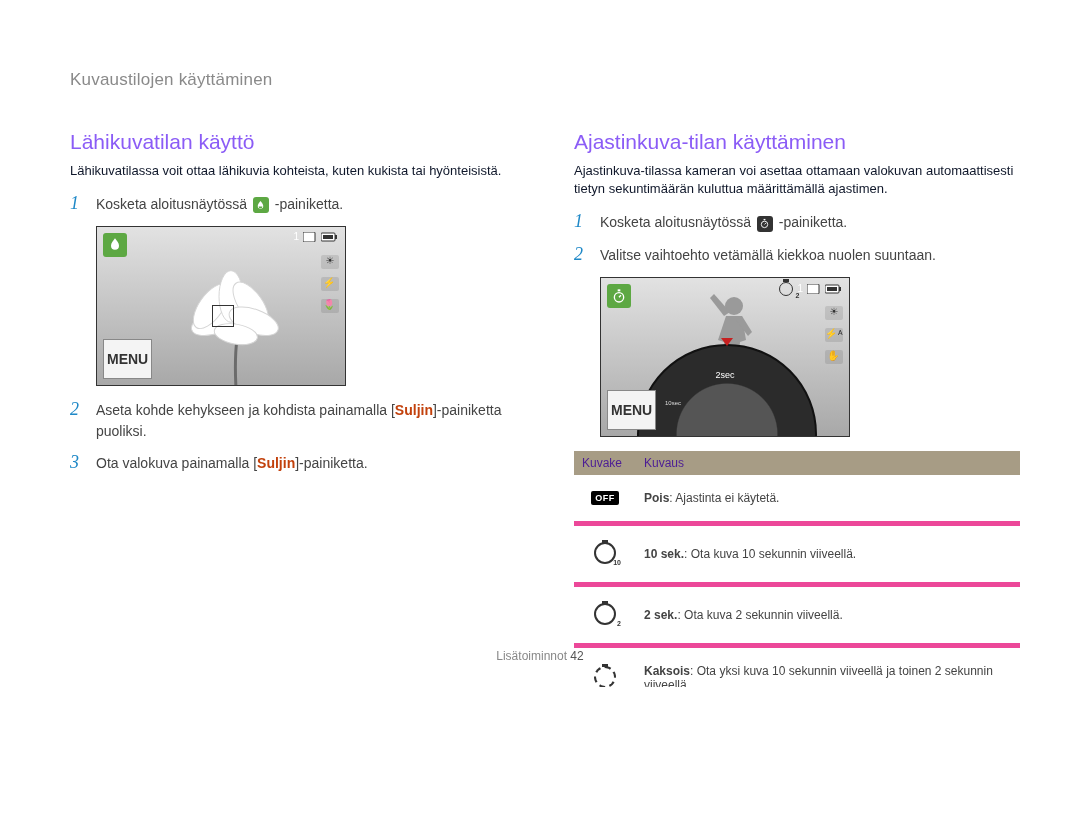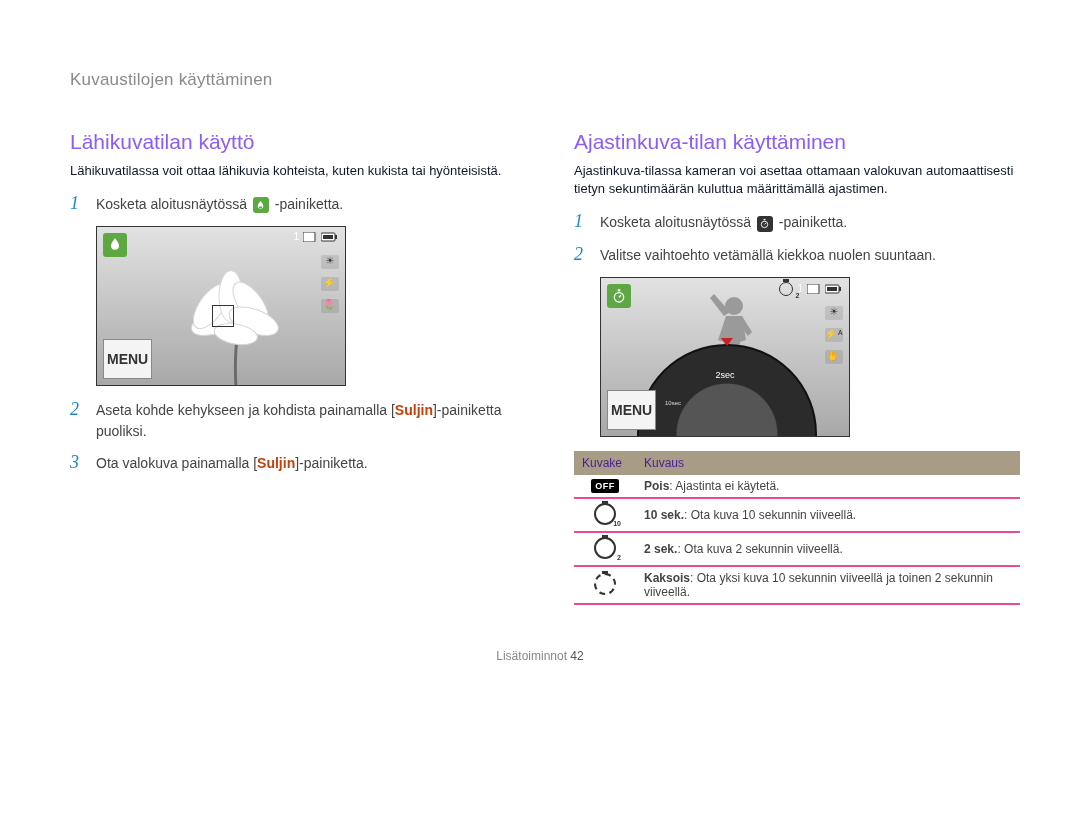--- a/index.html
+++ b/index.html
@@ -190,22 +190,22 @@
   table.icon-table th {
     background: #A79C85;
     color: #4c1d95;
     text-align: left;
     font-weight: 400;
     padding: 5px 8px;
     font-size: 12px;
     margin-top: 48px;
   }
   table.icon-table td {
-    padding: 4px 8px;
-    border-bottom: 2px solid #ec4899;
+    padding: 16px 8px;
+    border-bottom: 5px solid #ec4899;
     color: #444;
     vertical-align: middle;
   }
   table.icon-table td.ic {
     width: 46px;
     text-align: center;
     font-size: 11px;
   }
   .off-icon {
     display: inline-block;

